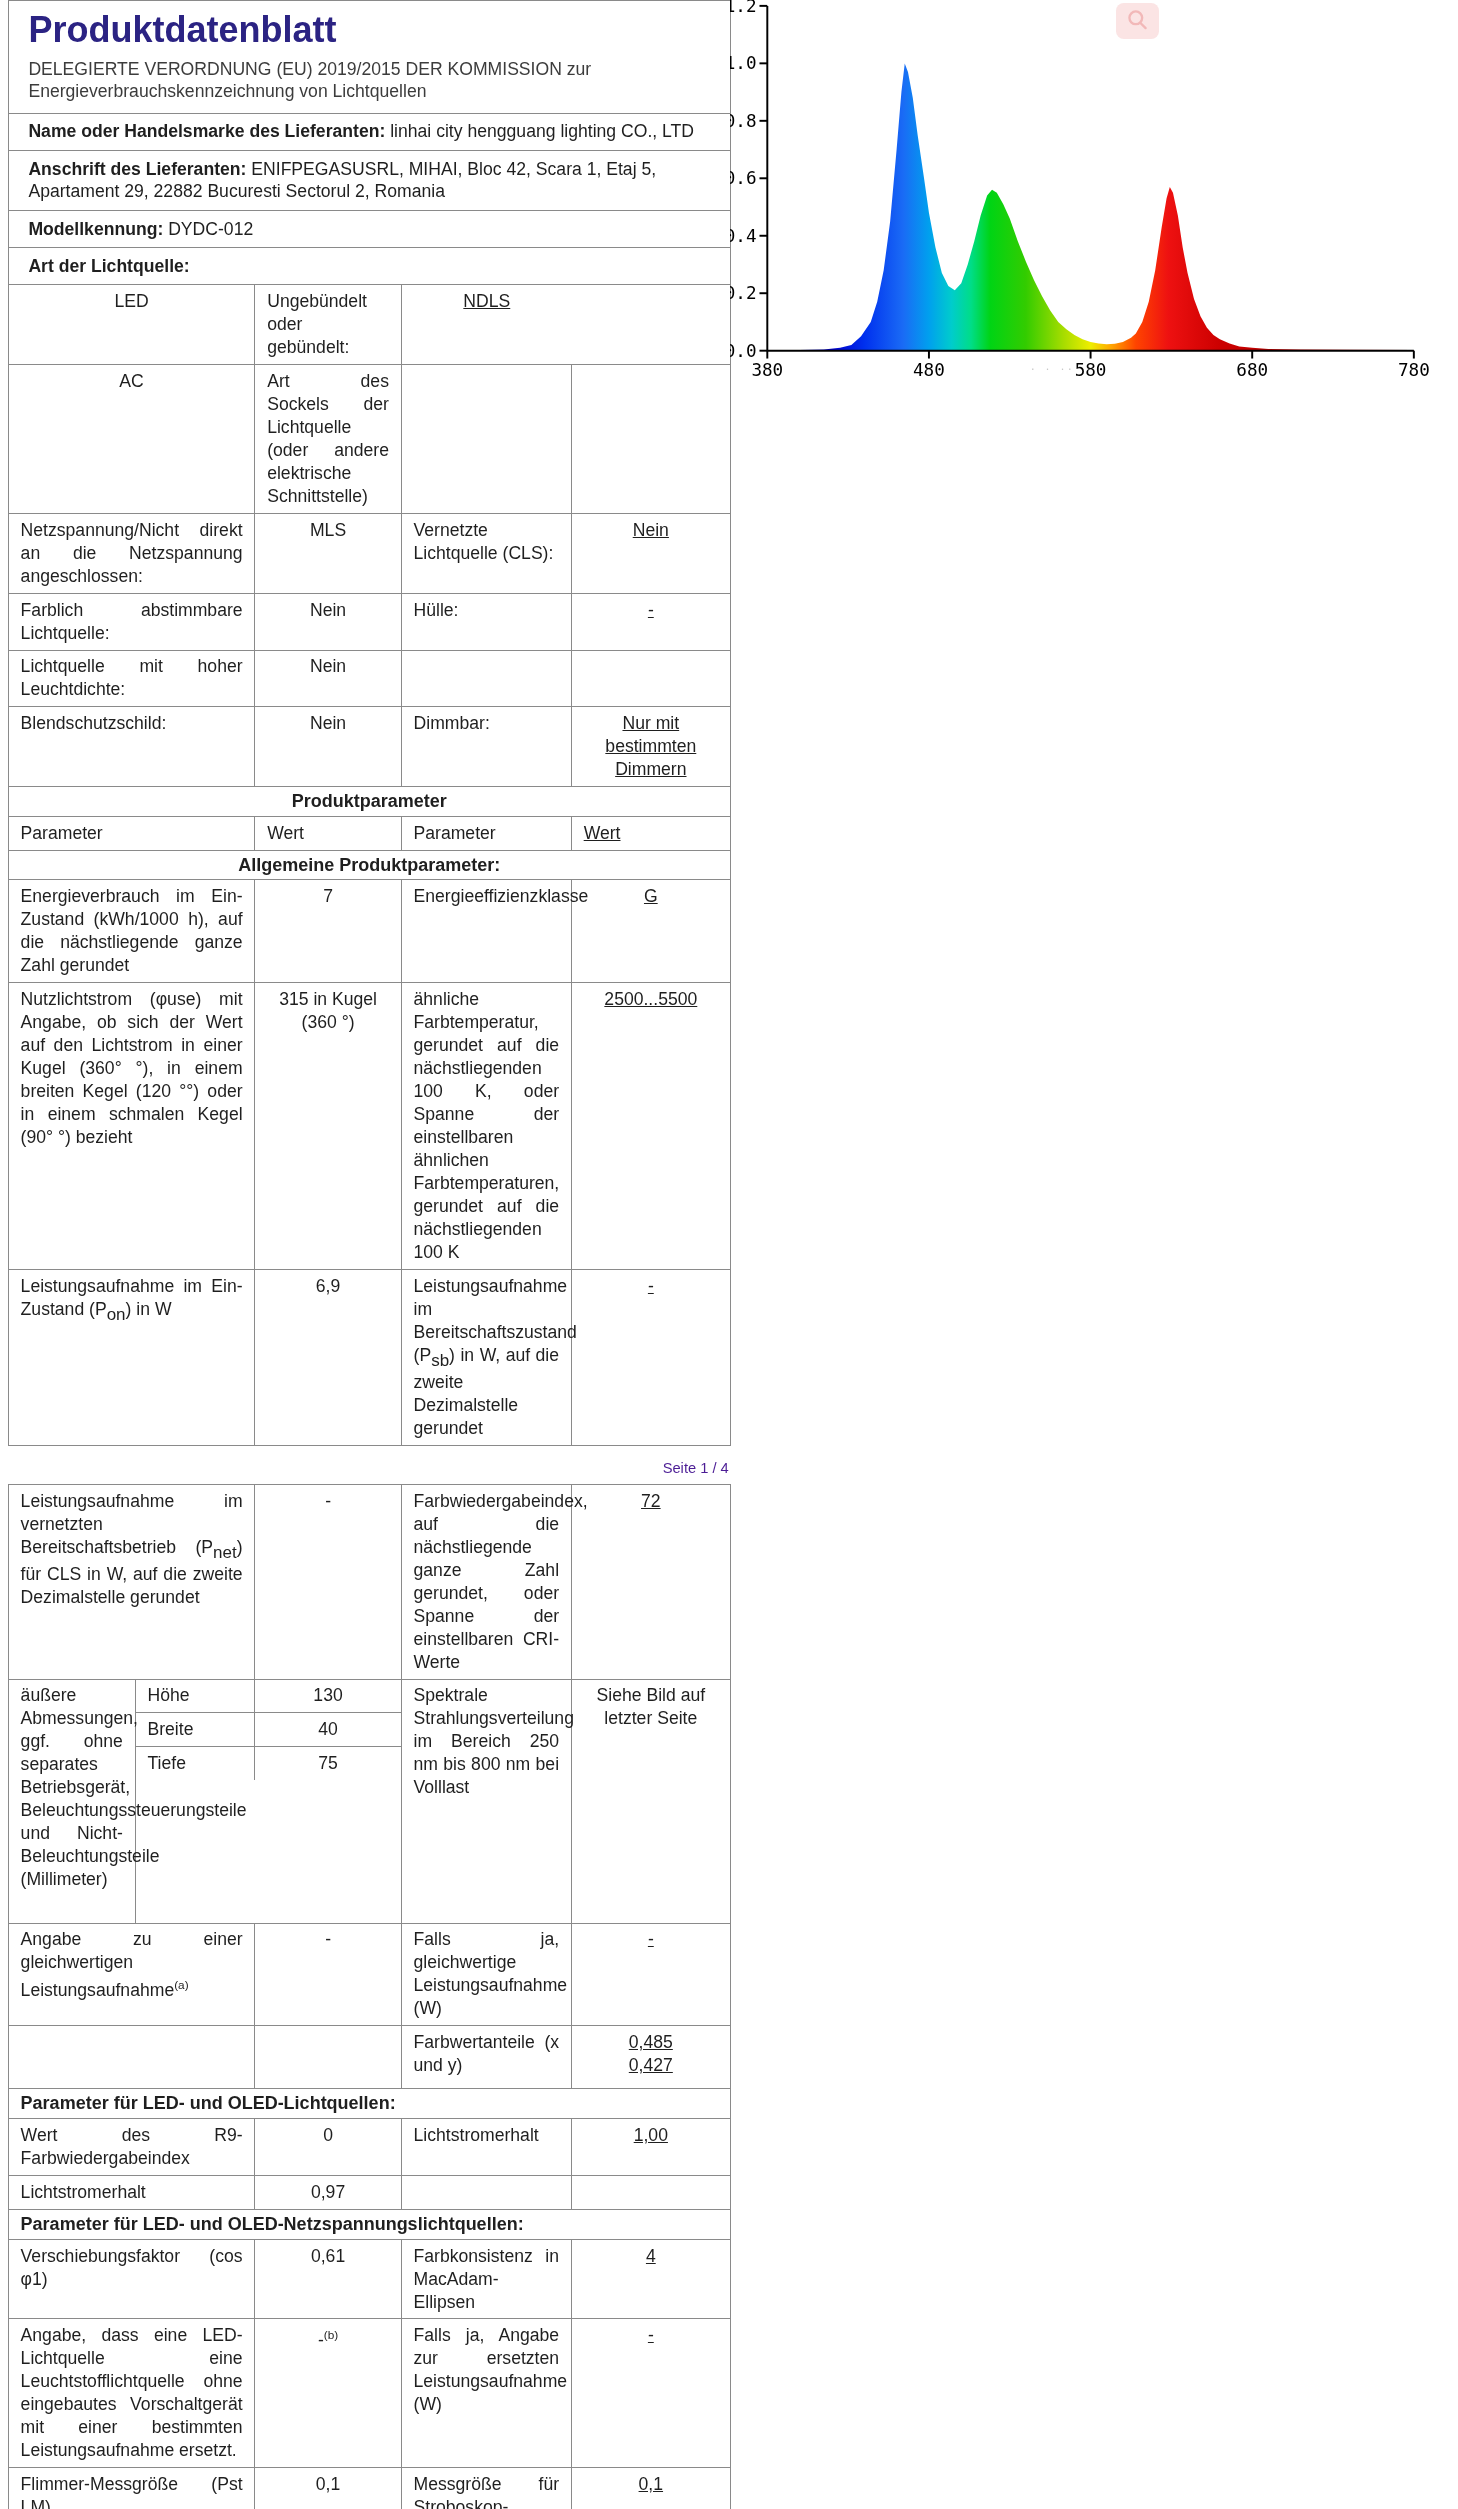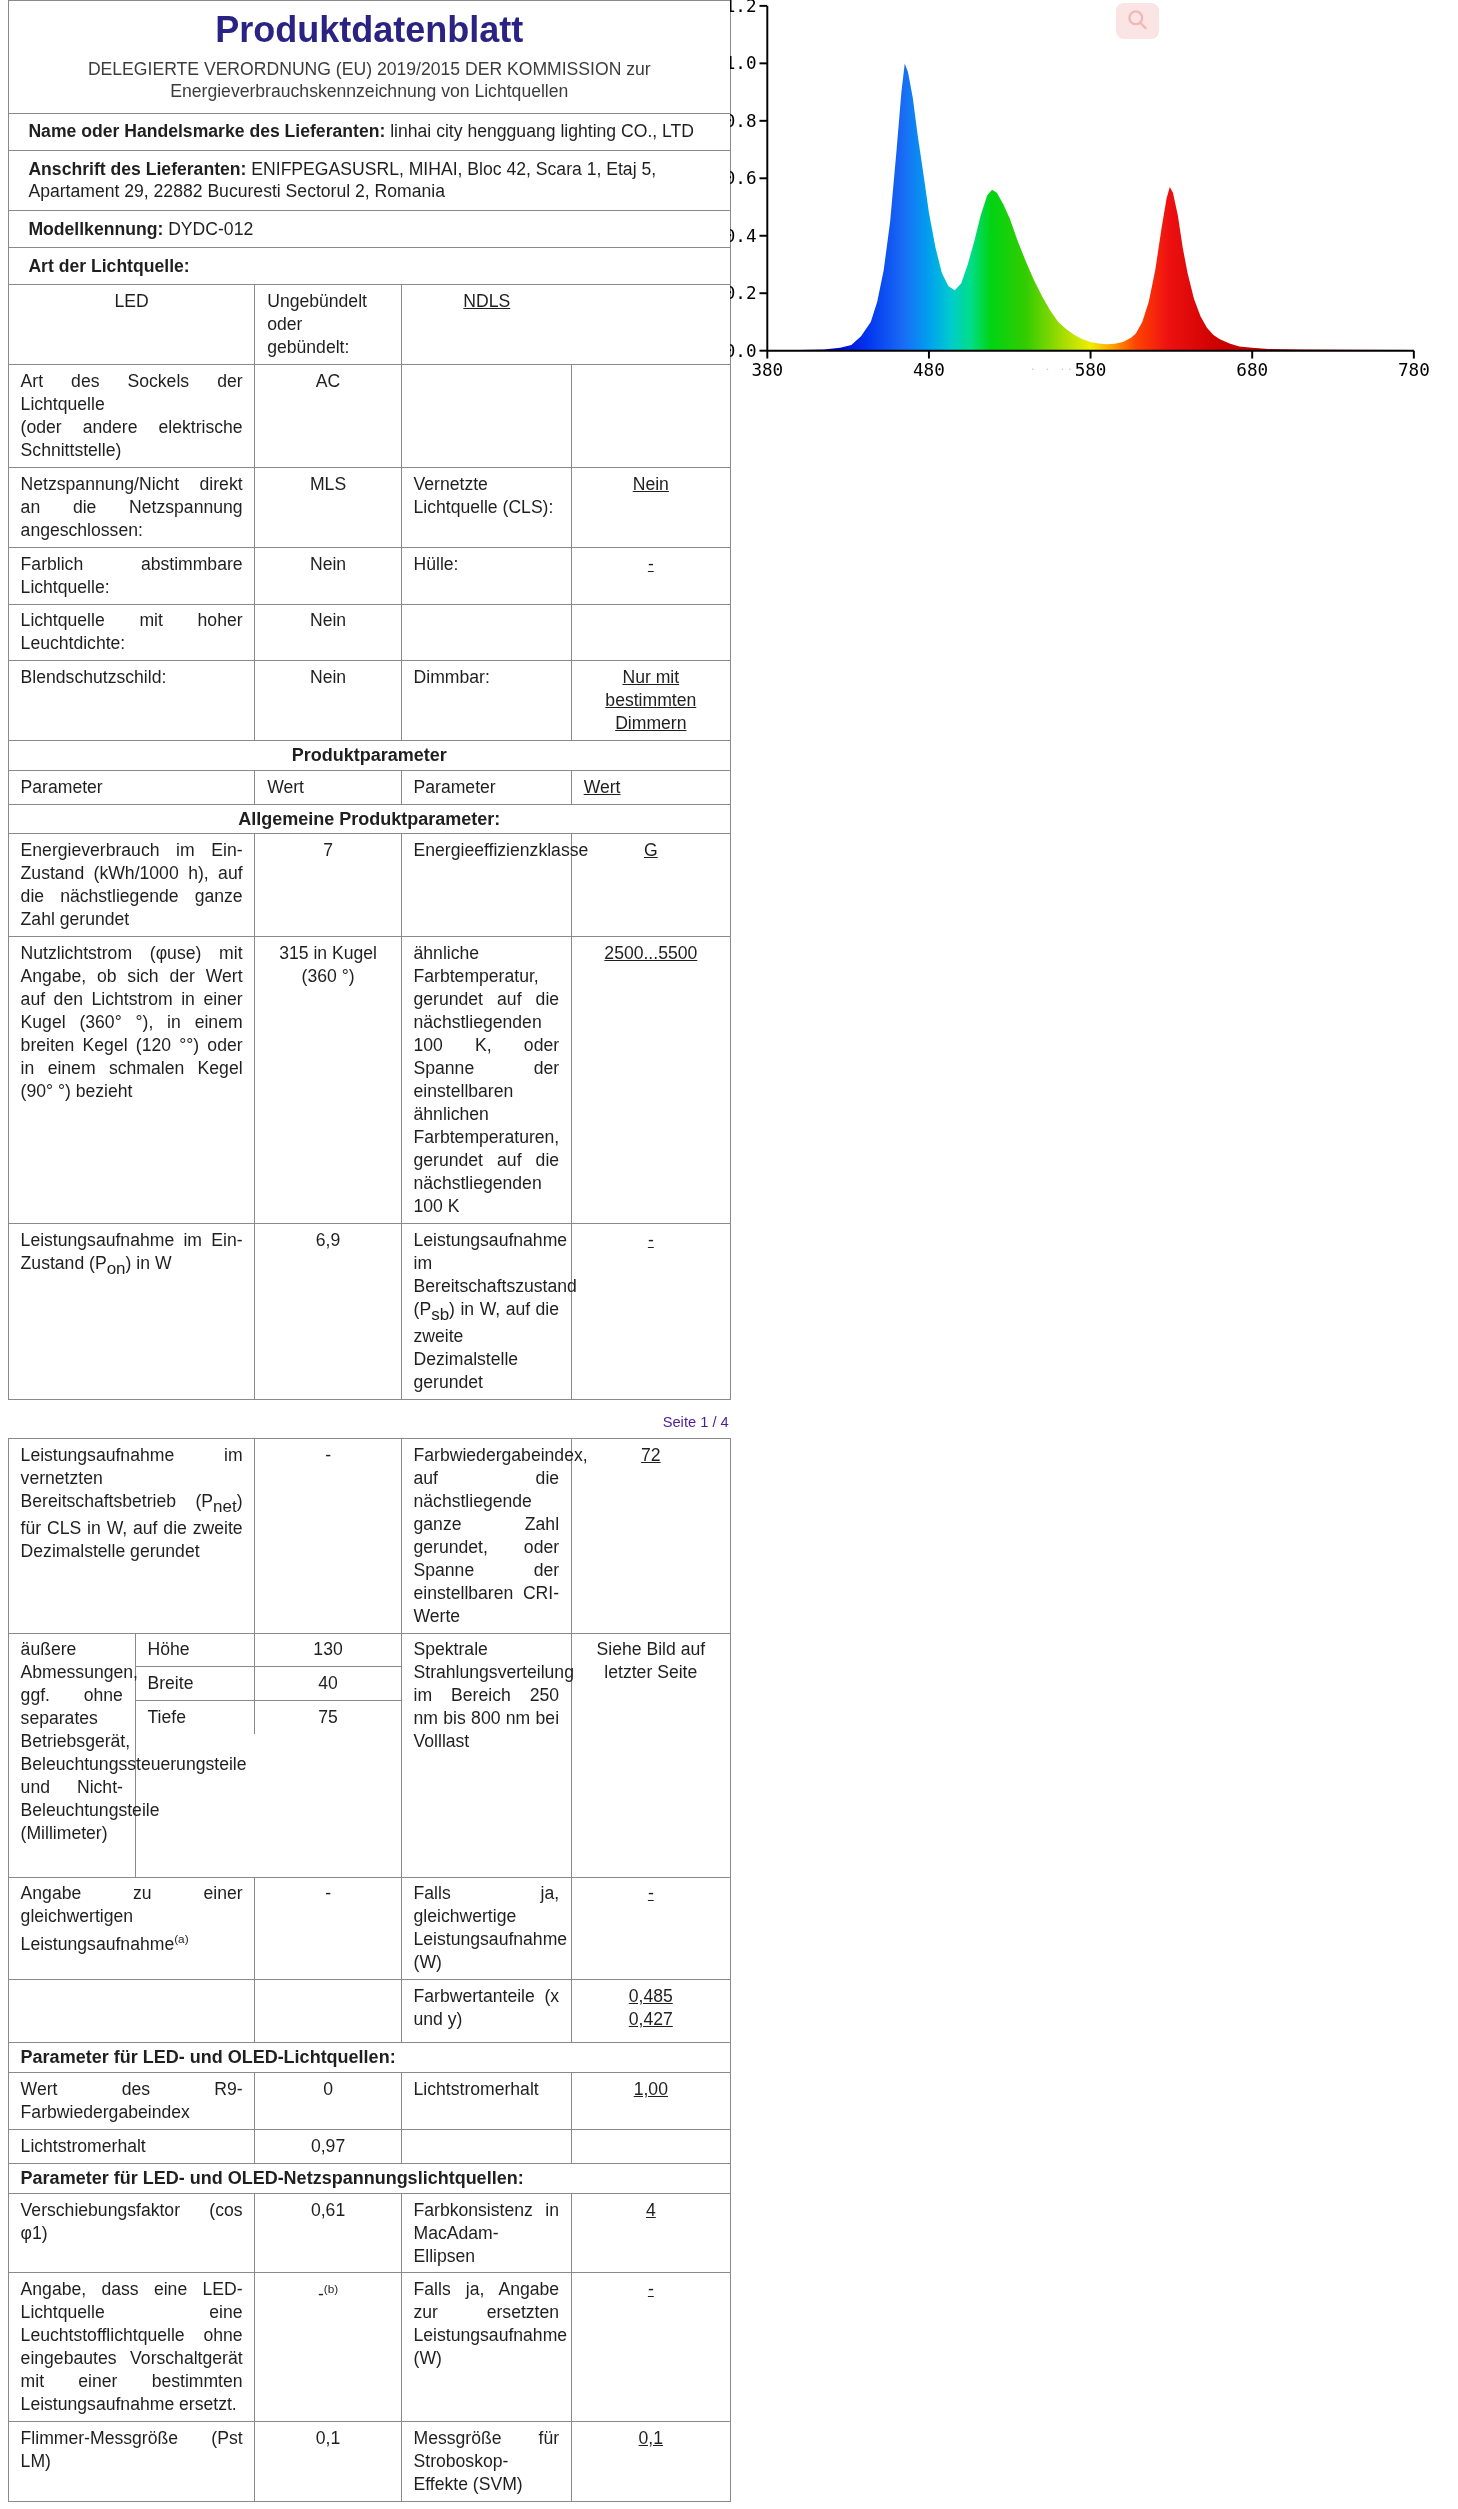--- a/index.html
+++ b/index.html
@@ -9,21 +9,21 @@
   *{box-sizing:border-box;margin:0;padding:0;}
   html,body{background:#fff;}
   body{font-family:"Liberation Sans",sans-serif;color:var(--txt);}
   .screen{position:relative;width:1458px;height:2509px;background:#fff;overflow:hidden;}
 
   .doc{position:absolute;left:7.8px;top:0;width:723px;}
 
   .tbl{border:1px solid var(--bc);border-top:1px solid var(--bc);}
 
   
-  .hdr{padding:5.9px 19.6px 9.8px 19.6px;border-bottom:1px solid var(--bc);text-align:center;}
+  .hdr{padding:5.9px 19.6px 9.8px 19.6px;border-bottom:1px solid var(--bc);}
   .title{color:#2b2383;font-size:36px;font-weight:bold;letter-spacing:0px;margin-top:2px;}
   .subtitle{font-size:17.6px;line-height:22.5px;color:#3c3c3c;margin-top:6.9px;max-width:686px;}
 
   .kvrow{padding:6.9px 19.6px;border-bottom:1px solid var(--bc);font-size:17.6px;line-height:22.5px;}
   .kvrow:last-child{border-bottom:none;}
   .kvrow b{font-weight:bold;}
   .kvrow .val{font-weight:normal;}
 
   
   .grow{display:grid;grid-template-columns:34.2% 20.3% 23.6% 21.9%;border-bottom:1px solid var(--bc);}
@@ -93,23 +93,23 @@
       <div class="kvrow">
         <b>Art der Lichtquelle:</b>
       </div>
 
       <div class="grow" style="min-height:67px">
         <div class="cell c-val">LED</div>
         <div class="cell c-label2">Ungebündelt oder gebündelt:</div>
         <div class="cell c-val2">NDLS</div>
       </div>
       <div class="grow" style="min-height:94px">
+        <div class="cell c-val">AC</div>
         <div class="cell c-label">Art des Sockels der Lichtquelle
 (oder andere elektrische Schnittstelle)</div>
-        <div class="cell c-val">AC</div>
         <div class="cell c-label2"></div>
         <div class="cell c-val2"></div>
       </div>
       <div class="grow" style="min-height:80px">
         <div class="cell c-label">Netzspannung/Nicht direkt an die Netzspannung angeschlossen:</div>
         <div class="cell c-val">MLS</div>
         <div class="cell c-label2">Vernetzte Lichtquelle (CLS):</div>
         <div class="cell c-val2">Nein</div>
       </div>
       <div class="grow" style="min-height:49px">

